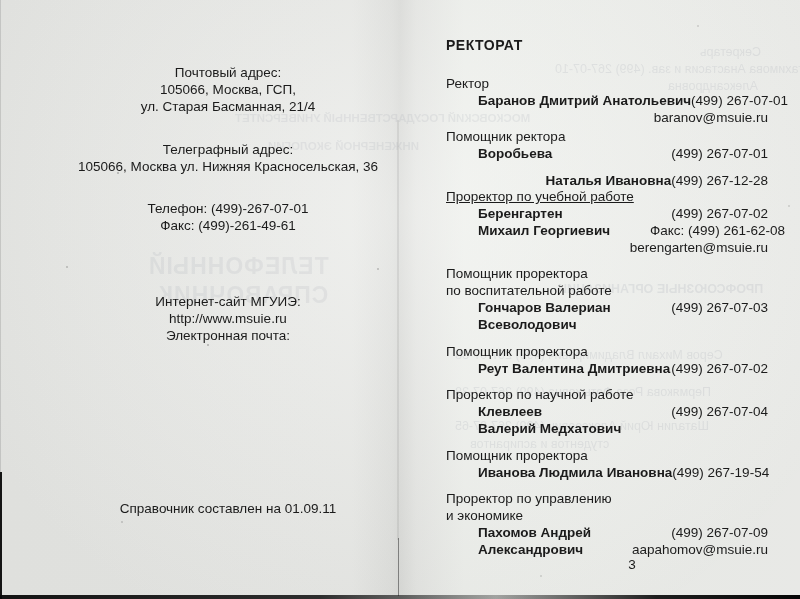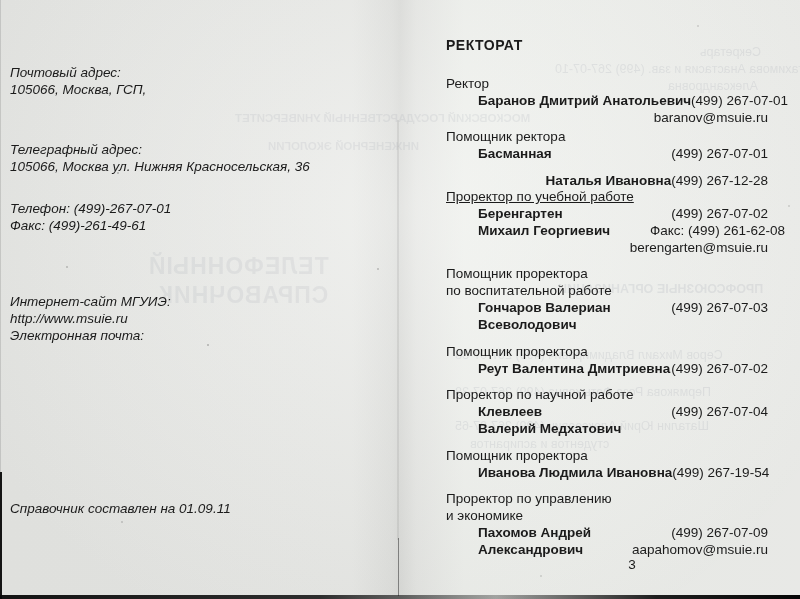--- a/index.html
+++ b/index.html
@@ -18,21 +18,21 @@
   .edge-left{position:absolute;left:0;top:472px;bottom:0;width:2px;background:#141414;}
   .edge-left-faint{position:absolute;left:0;top:0;bottom:0;width:1px;background:rgba(0,0,0,0.12);}
   .crease{position:absolute;left:398px;top:538px;height:58px;width:1px;background:rgba(55,55,55,0.55);}
   .crease-soft{position:absolute;left:397px;top:120px;height:420px;width:2px;background:rgba(110,110,110,0.14);}
   .specks{position:absolute;top:0;left:0;width:2px;height:2px;border-radius:50%;background:transparent;
     box-shadow:117px 172px 0 rgba(70,70,70,.35), 66px 266px 0 rgba(70,70,70,.3),
       377px 268px 0 rgba(70,70,70,.3), 207px 344px 0 rgba(70,70,70,.35),
       121px 521px 0 rgba(70,70,70,.25), 540px 575px 0 rgba(70,70,70,.2),
       788px 205px 0 rgba(70,70,70,.2), 697px 25px 0 rgba(70,70,70,.2);}
   
-  .lpb{position:absolute;left:10px;width:436px;text-align:left;font-style:italic;}
+  .lpb{position:absolute;left:10px;width:436px;text-align:center;}
   
   .rp-title{position:absolute;left:446px;width:322px;text-align:left;font-weight:bold;font-size:14px;letter-spacing:0.5px;}
   .role{position:absolute;left:446px;width:340px;}
   .row{position:absolute;left:446px;width:322px;display:flex;justify-content:space-between;white-space:nowrap;}
   .row .nm{font-weight:bold;padding-left:32px;}
   .row.right{justify-content:flex-end;}
   .pagenum{position:absolute;left:446px;top:556px;width:372px;text-align:center;}
   
   .ghost{position:absolute;transform:scaleX(-1);color:#7b8192;opacity:0.13;filter:blur(0.5px);
     font-size:12.5px;line-height:17px;white-space:nowrap;}
@@ -56,20 +56,21 @@
   <div class="ghost bold" style="left:558px;top:281px;">ПРОФСОЮЗНЫЕ ОРГАНИЗАЦИИ</div>
   <div class="ghost" style="left:455px;top:347px;">Серов Михаил Владимирович  (499) 267-07-38</div>
   <div class="ghost" style="left:455px;top:384px;">Пермякова Роза Фатыховна  (499) 267-07-38</div>
   <div class="ghost" style="left:455px;top:418px;">Шаталин Юрий Алексеевич  (499) 267-07-65</div>
   <div class="ghost" style="left:470px;top:436px;">студентов и аспирантов</div>
 
   <div>
     <div class="lpb" style="top:64px;">
       <div>Почтовый адрес:</div>
       <div>105066, Москва, ГСП,</div>
+      <div>ул. Старая Басманная, 21/4</div>
     </div>
 
     <div class="lpb" style="top:141px;">
       <div>Телеграфный адрес:</div>
       <div>105066, Москва ул. Нижняя Красносельская, 36</div>
     </div>
 
     <div class="lpb" style="top:200px;">
       <div>Телефон: (499)-267-07-01</div>
       <div>Факс: (499)-261-49-61</div>
@@ -93,21 +94,21 @@
     <div class="row" style="top:92px;">
       <span class="nm">Баранов Дмитрий Анатольевич</span>
       <span class="ct">(499) 267-07-01</span>
     </div>
     <div class="row right" style="top:109px;">
       <span class="ct">baranov@msuie.ru</span>
     </div>
 
     <div class="role" style="top:128px;">Помощник ректора</div>
     <div class="row" style="top:145px;">
-      <span class="nm">Басманная</span>
+      <span class="nm">Воробьева</span>
       <span class="ct">(499) 267-07-01</span>
     </div>
     <div class="row" style="top:172px;justify-content:flex-end;">
       <span class="nm">Наталья Ивановна</span>
       <span class="ct">(499) 267-12-28</span>
     </div>
 
     <div class="role" style="top:188px;text-decoration:underline;">Проректор по учебной работе</div>
     <div class="row" style="top:205px;">
       <span class="nm">Беренгартен</span>

